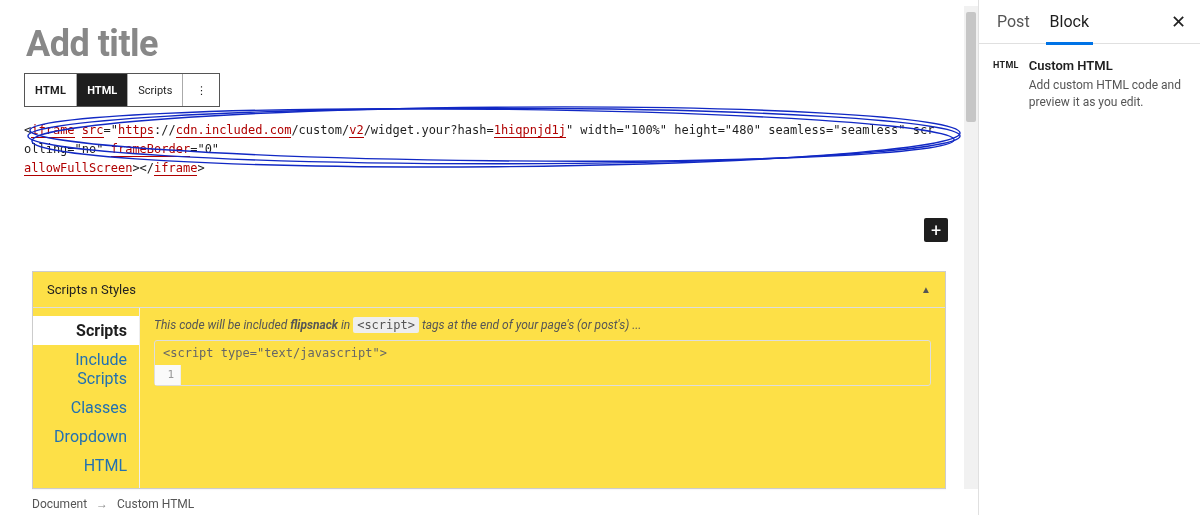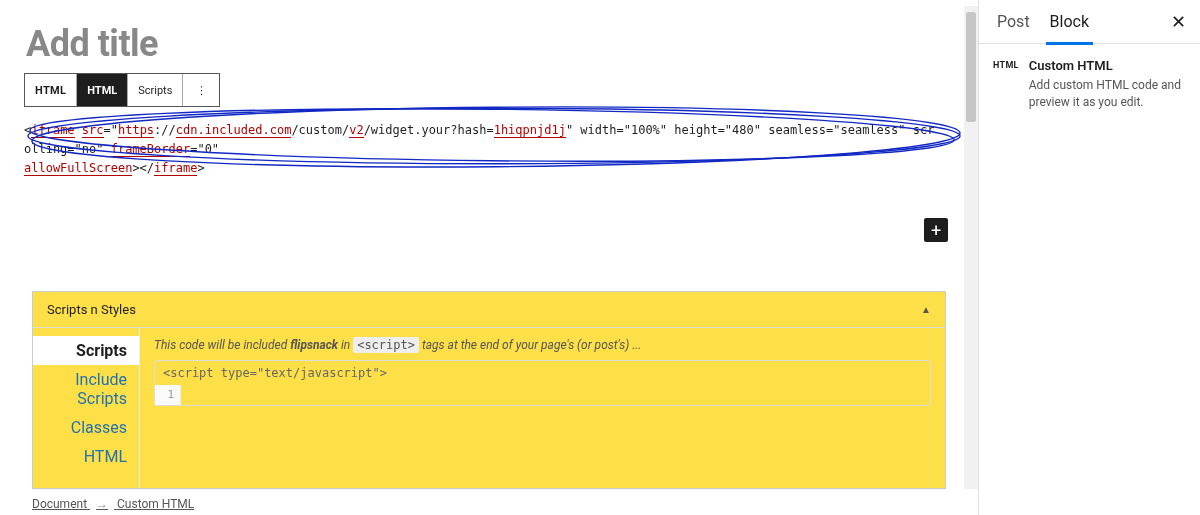--- a/index.html
+++ b/index.html
@@ -187,21 +187,20 @@
     padding: 3px 6px;
     min-height: 20px;
   }
 
   .breadcrumb {
     position: absolute;
     left: 32px;
     bottom: 4px;
     font-size: 12px;
     color: #555;
-    text-decoration: underline;
   }
   .breadcrumb .sep { margin: 0 6px; color: #888; }
 
   
   .sidebar {
     width: 222px;
     border-left: 1px solid #e0e0e0;
     background: #fff;
     display: flex;
     flex-direction: column;
@@ -327,20 +326,21 @@
     <div class="scripts-panel">
       <div class="scripts-header">
         <span>Scripts n Styles</span>
         <span class="collapse-caret">▲</span>
       </div>
       <div class="scripts-body">
         <div class="scripts-tabs">
           <div class="tab active">Scripts</div>
           <div class="tab">Include Scripts</div>
           <div class="tab">Classes</div>
+          <div class="tab">Dropdown</div>
           <div class="tab">HTML</div>
         </div>
         <div class="scripts-content">
           <div class="scripts-note">
             <span>This code will be included </span><strong>flipsnack</strong><span> in </span><span class="codeish">&lt;script&gt;</span><span> tags at the end of your page's (or post's) ...</span>
           </div>
           <div class="code-editor">
             <div class="line-head">&lt;script type="text/javascript"&gt;</div>
             <div class="gutter-row">
               <div class="gutter">1</div>

